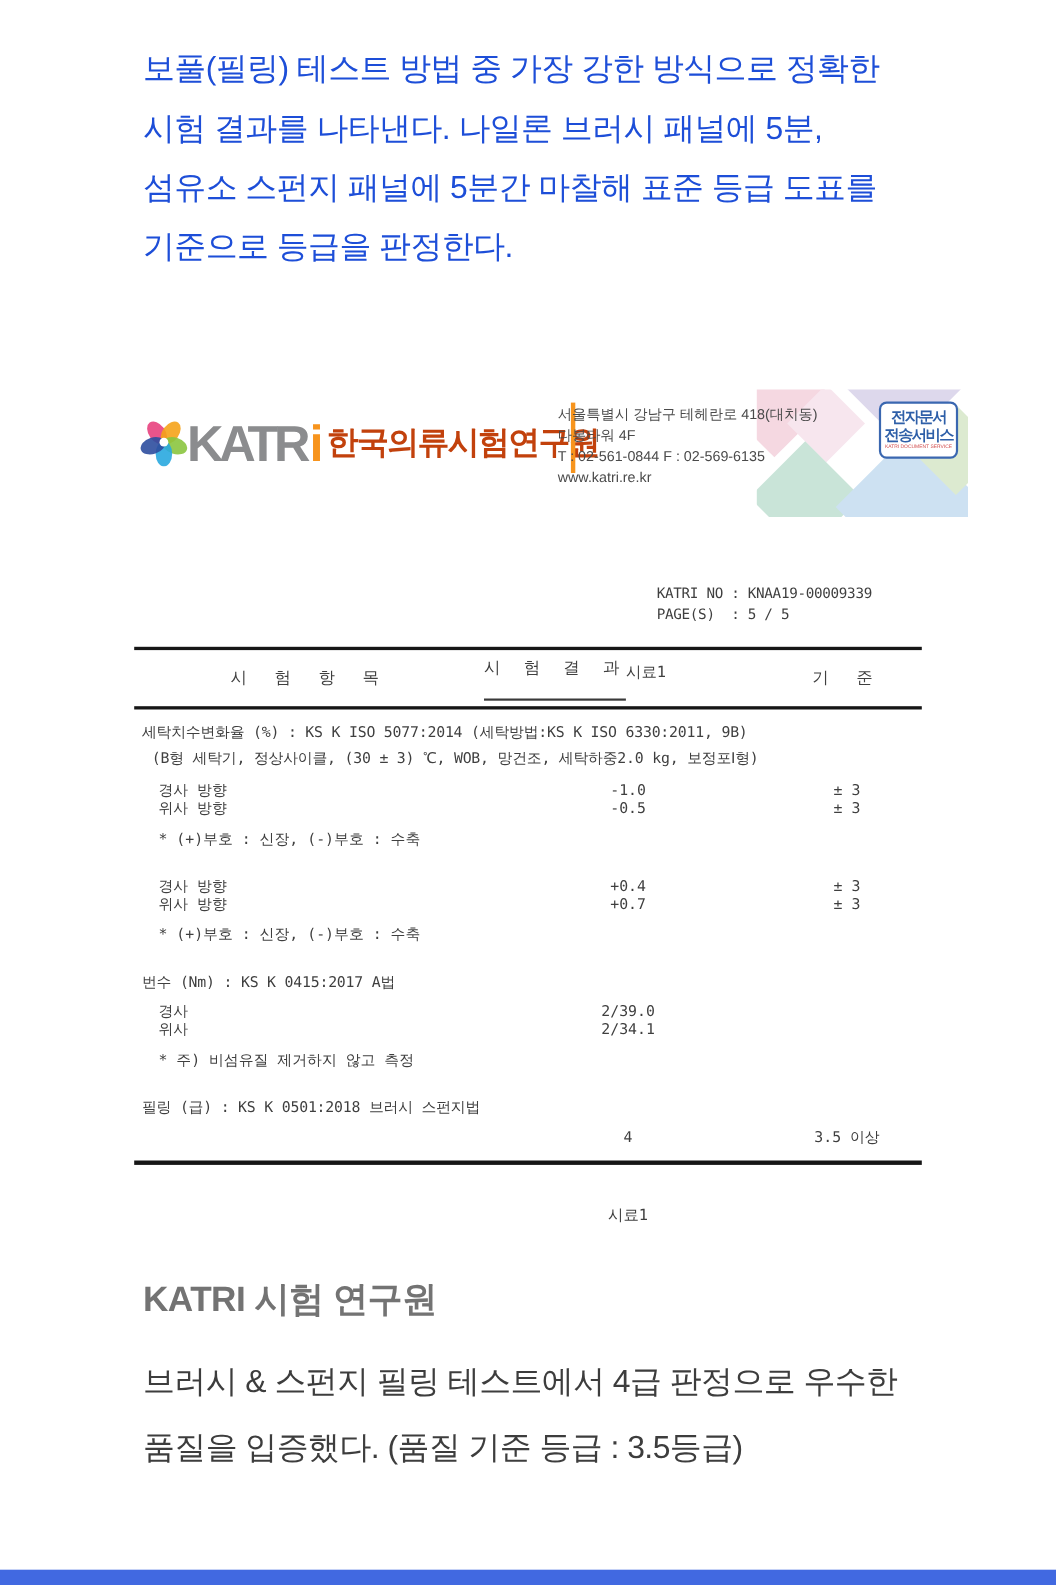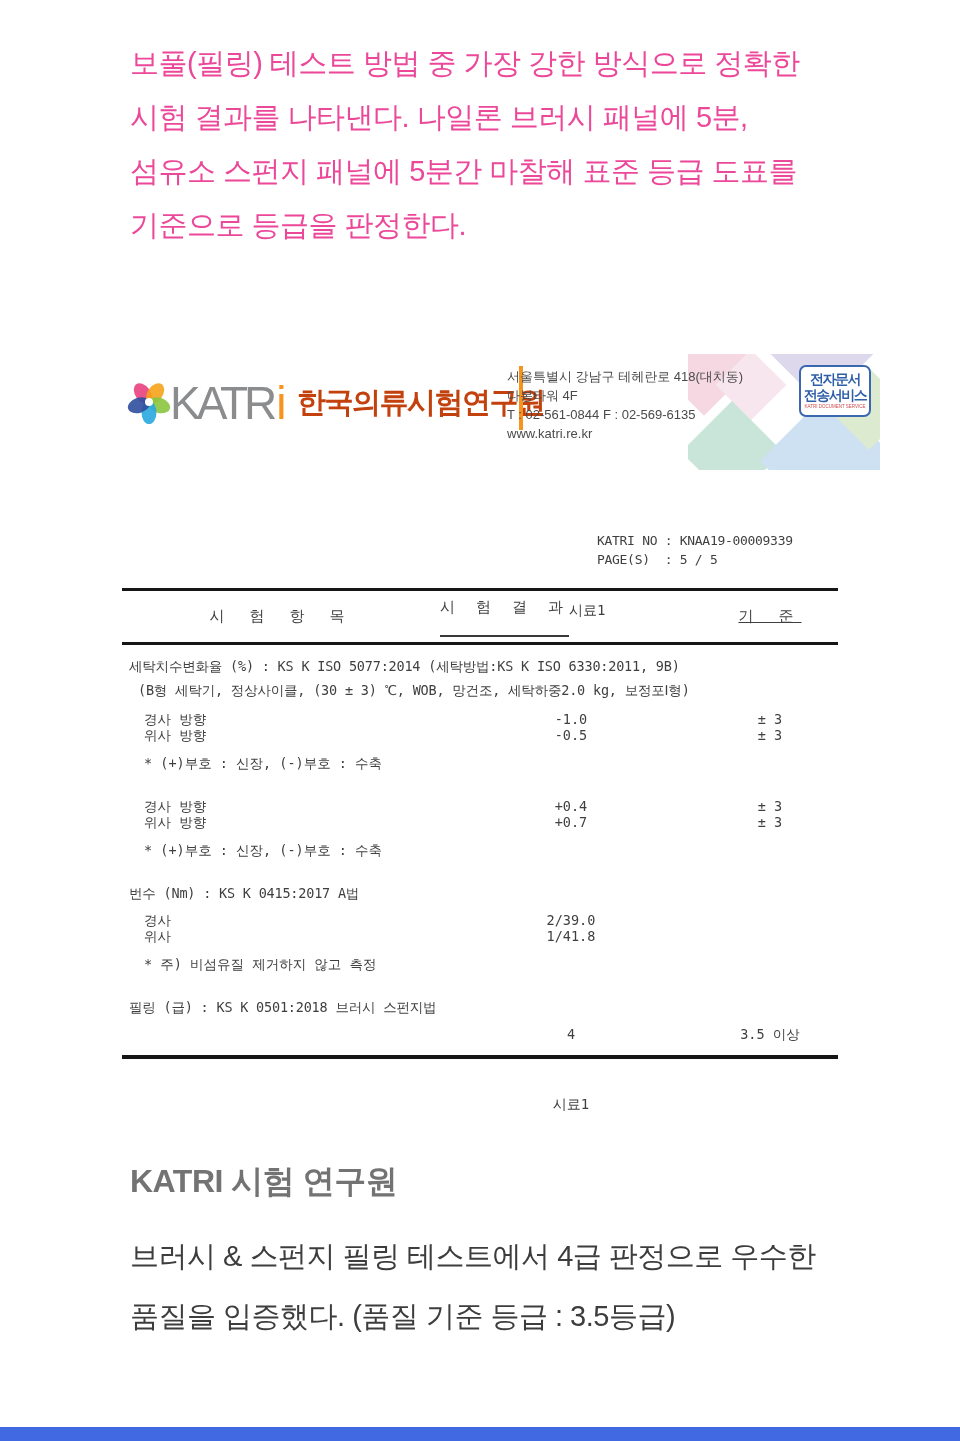--- a/index.html
+++ b/index.html
@@ -1,38 +1,38 @@
 <!DOCTYPE html>
 <html><head>
 <meta charset="utf-8">
 <style>
   * { margin:0; padding:0; box-sizing:border-box; }
   html,body { width:960px; height:1441px; background:#ffffff; position:relative;
               font-family:"Liberation Sans", sans-serif; overflow:hidden; }
 
   
   .intro { position:absolute; left:130px; top:36px; width:745px;
-           font-size:29px; line-height:54px; color:#ec4899;
+           font-size:29px; line-height:54px; color:#1d4ed8;
            letter-spacing:-0.5px; white-space:pre-line; }
 
   
   .katri-header { position:absolute; left:0; top:352px; width:960px; height:120px; }
 
   .deco { position:absolute; left:688px; top:2px; width:192px; height:116px; overflow:hidden; }
   .diamond { position:absolute; transform:rotate(45deg); }
   .d1 { left:-22px; top:-30px; width:76px; height:76px; background:#f5d8e1; }
   .d2 { left:92px;  top:-50px; width:84px; height:84px; background:#ddd8ec; }
   .d3 { left:38px;  top:6px;   width:50px; height:50px; background:#f7e6ee; }
   .d4 { left:8px;   top:62px;  width:72px; height:72px; background:#c9e4d8; }
   .d5 { left:92px;  top:58px;  width:98px; height:98px; background:#cde1f2; }
   .d6 { left:152px; top:26px;  width:58px; height:58px; background:#dcead0; }
 
   .logo-icon { position:absolute; left:127px; top:28px; width:44px; height:44px; }
 
-  .brand { position:absolute; left:170px; top:24px; font-size:46px; font-weight:normal;
+  .brand { position:absolute; left:170px; top:24px; font-size:46px; font-weight:bold;
            letter-spacing:-4px; color:#8b8c8e; }
   .brand .brand-i { color:#f7941d; letter-spacing:0; margin-left:3px; }
 
   .brand-kr { position:absolute; left:297px; top:31px; font-size:29px; font-weight:bold;
               color:#c2410c; letter-spacing:-1.5px;font-family:Liberation Serif, serif; }
 
   .hdr-divider { position:absolute; left:519px; top:14px; width:4px; height:64px; background:#f7941d; }
 
   .address { position:absolute; left:507px; top:15px; font-size:13px; line-height:19px;
              color:#4a4a4a; white-space:pre-line; }
@@ -53,21 +53,21 @@
                   color:#3f3f3f; font-family:"DejaVu Sans Mono", monospace; }
 
   .thead { display:flex; height:54px; border-bottom:3px solid #161616; }
   .th-item { width:318px; display:flex; align-items:center; justify-content:center;
              font-size:15px; letter-spacing:8px; }
   .th-result { width:262px; display:flex; flex-direction:row; padding:7px 0 5px; }
   .th-result-top { font-size:15px; letter-spacing:6px; text-align:center;
                    padding-bottom:5px; border-bottom:2px solid #3a3a3a; }
   .th-result-bottom { font-size:14px; text-align:center; padding-top:4px; }
   .th-standard { width:136px; display:flex; align-items:center; justify-content:center;
-                 font-size:15px; letter-spacing:8px;text-decoration:underline; }
+                 font-size:15px; letter-spacing:8px; }
 
   .tbody { padding:13px 0 13px; }
   .section + .section { margin-top:26px; }
   .sec-title { font-size:13.5px; line-height:17px; padding-left:7px; letter-spacing:-0.2px; }
   .sec-subtitle { font-size:13.5px; line-height:21px; padding-left:16px; margin-top:5px; letter-spacing:-0.2px; }
   .rows { margin-top:10px; }
   .row { display:flex; height:16px; font-size:13.5px; line-height:16px; }
   .cell.label { width:318px; padding-left:22px; }
   .cell.value { width:262px; text-align:center; }
   .cell.standard { width:136px; text-align:center; }
@@ -189,21 +189,21 @@
     <div class="section">
       <div class="sec-title">번수 (Nm) : KS K 0415:2017 A법</div>
       <div class="rows">
         <div class="row">
           <div class="cell label">경사</div>
           <div class="cell value">2/39.0</div>
           <div class="cell standard"></div>
         </div>
         <div class="row">
           <div class="cell label">위사</div>
-          <div class="cell value">1/41.8</div>
+          <div class="cell value">2/34.1</div>
           <div class="cell standard"></div>
         </div>
       </div>
       <div class="sec-note">* 주) 비섬유질 제거하지 않고 측정</div>
     </div>
 
     <div class="section">
       <div class="sec-title">필링 (급) : KS K 0501:2018 브러시 스펀지법</div>
       <div class="rows">
         <div class="row">

